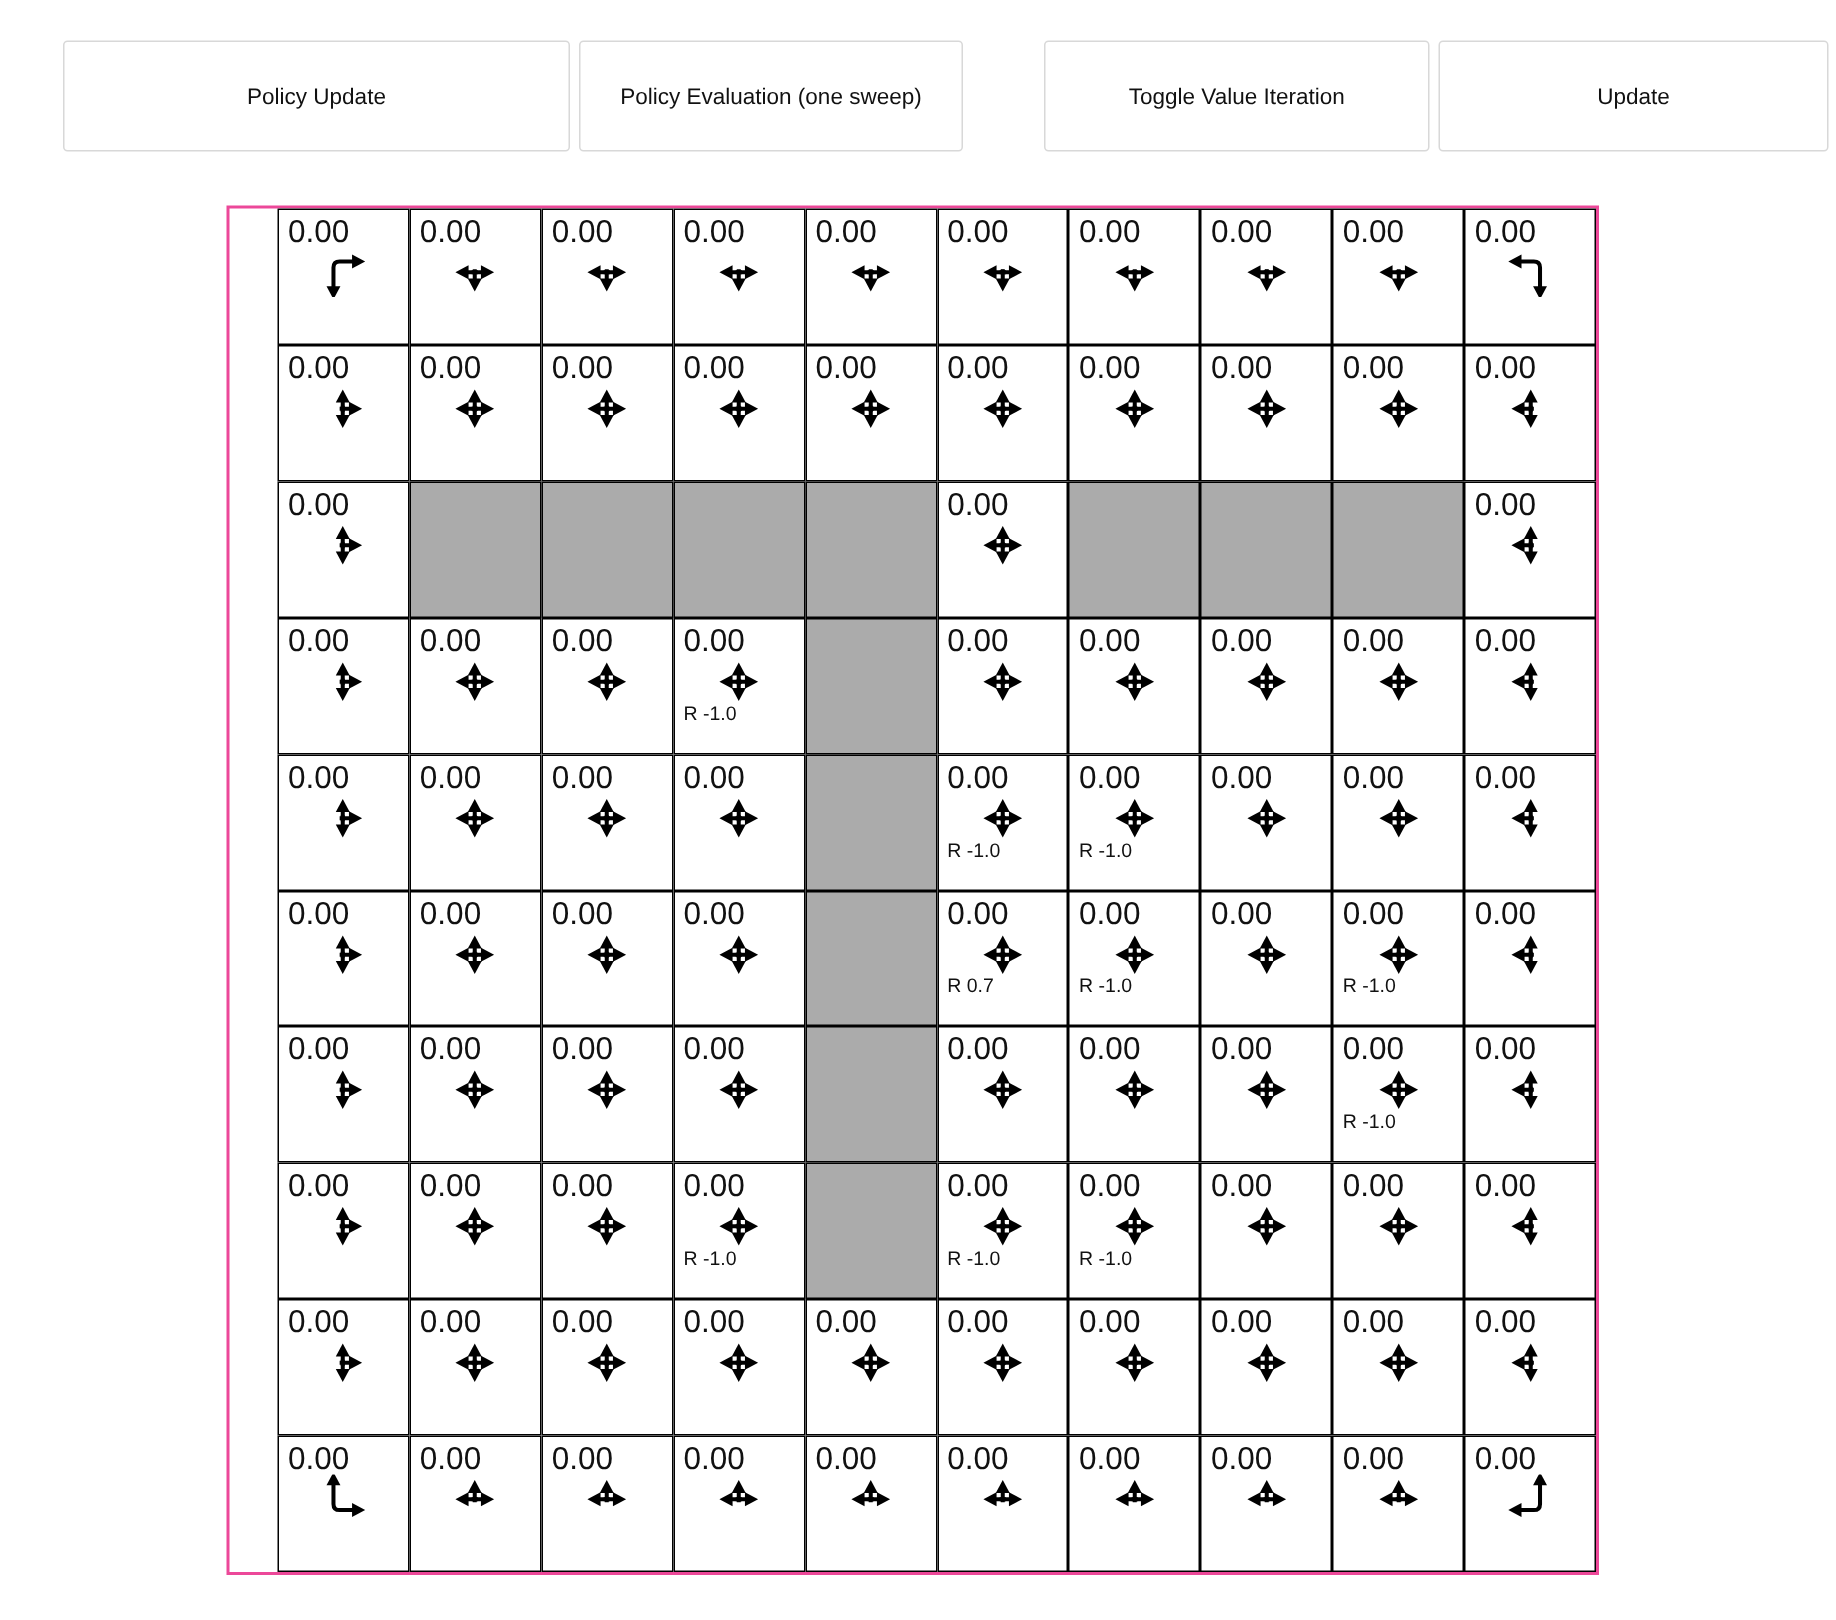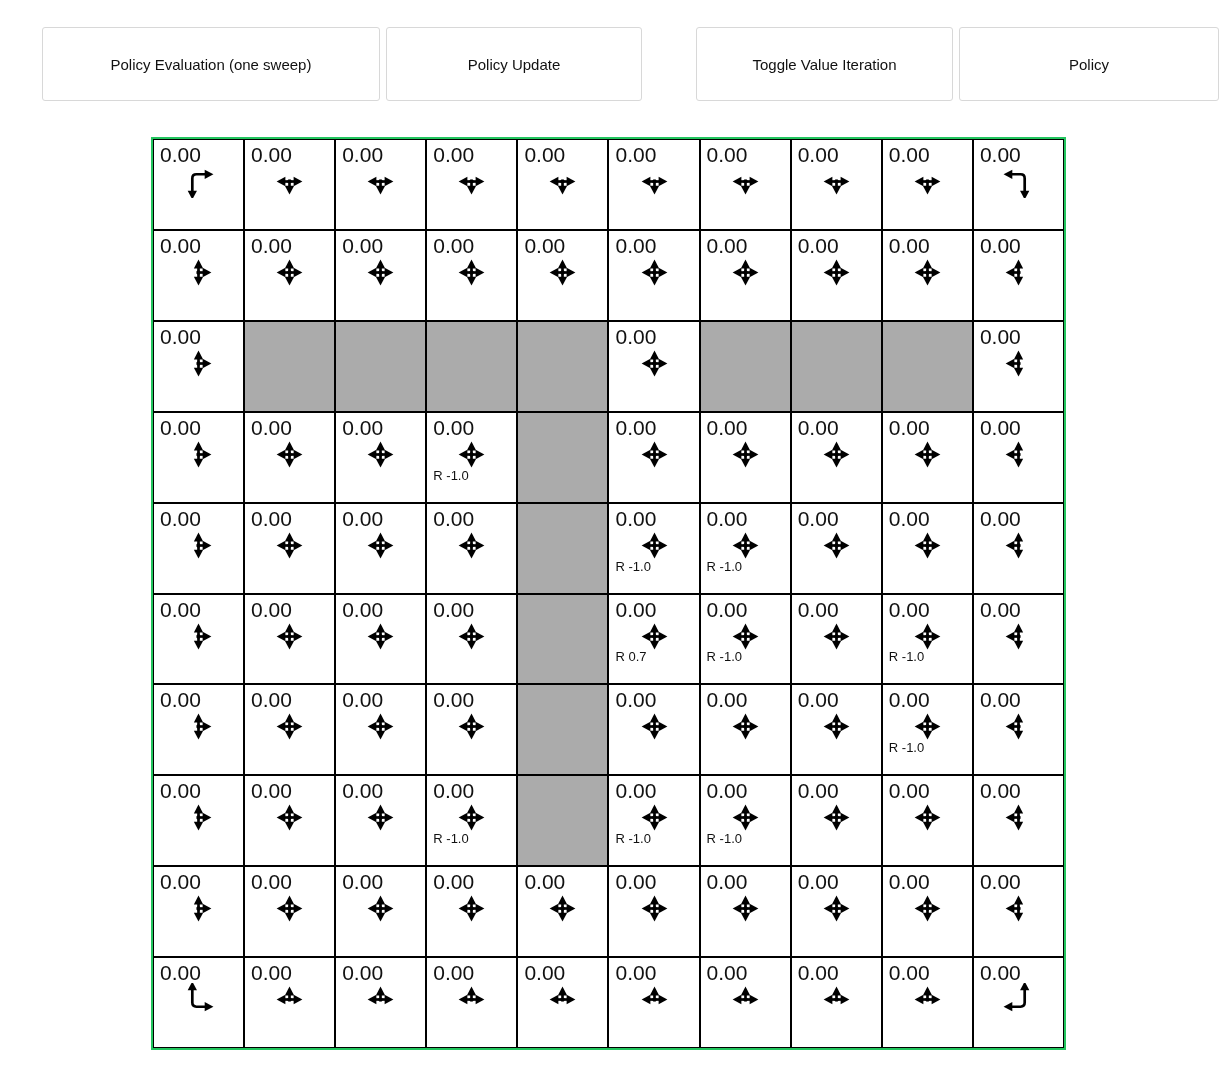--- a/index.html
+++ b/index.html
@@ -12,40 +12,40 @@
     height:74px;background:#fff;border:1px solid #d8d8d8;border-radius:3px;
     font-family:"Liberation Sans",sans-serif;font-size:15px;color:#111;
     display:flex;align-items:center;justify-content:center;cursor:pointer;box-sizing:border-box;
   }
   .tb-btn:nth-child(1){width:338px;}
   .tb-btn:nth-child(2){width:256px;}
   .tb-btn:nth-child(3){width:257px;margin-left:48px;}
   .tb-btn:nth-child(4){width:260px;}
   .grid{
     margin:36px 0 0 151px;width:915px;height:913px;box-sizing:border-box;
-    border:2px solid #22c55e;display:grid;
-    grid-template-columns:repeat(10,1fr);grid-template-rows:repeat(10,1fr);
+    border:2px solid #ec4899;display:grid;
+    grid-template-columns:repeat(10,1fr);grid-template-rows:repeat(10,1fr);padding-left:32px;
   }
   .cell{
     position:relative;background:#fff;border:1px solid #000;box-sizing:border-box;
     overflow:hidden;
   }
   .cell.wall{background:#ababab;}
   .val{font-size:21px;line-height:1.05;margin:4px 0 0 6px;}
   .cell svg{display:block;margin:-1px auto 0;}
   .reward{position:absolute;left:6px;bottom:19px;font-size:13px;}
 </style>
 </head>
 <body>
 
 <div class="toolbar">
+    <button class="tb-btn">Policy Update</button>
     <button class="tb-btn">Policy Evaluation (one sweep)</button>
-    <button class="tb-btn">Policy Update</button>
     <button class="tb-btn">Toggle Value Iteration</button>
-    <button class="tb-btn">Policy</button>
+    <button class="tb-btn">Update</button>
   </div>
 <div class="grid">
     <div class="cell">
       <div class="val">0.00</div>
       <svg viewBox="-16 -16 32 32" width="33" height="33">
         <path d="M -6 10 L -6 -3 Q -6 -7 -2 -7 L 7 -7" fill="none" stroke="#000000" stroke-width="2.6"></path>
         <polygon points="-10.5,9 -1.5,9 -6,17.5" fill="#000000"></polygon>
         <polygon points="6,-11.5 6,-2.5 14.5,-7" fill="#000000"></polygon>
       </svg>
     </div>

